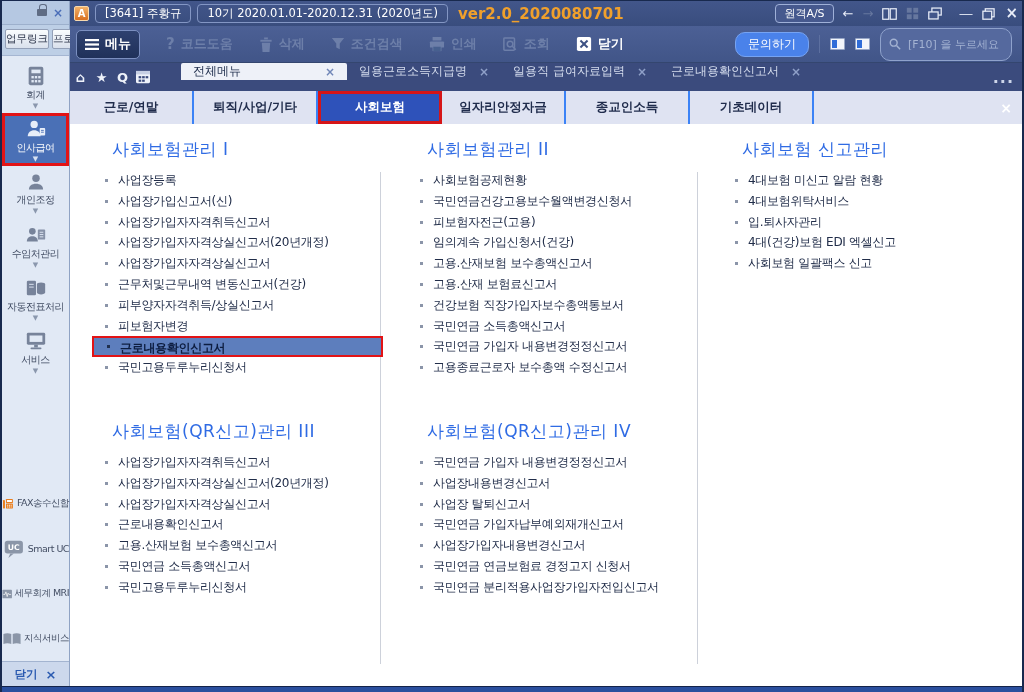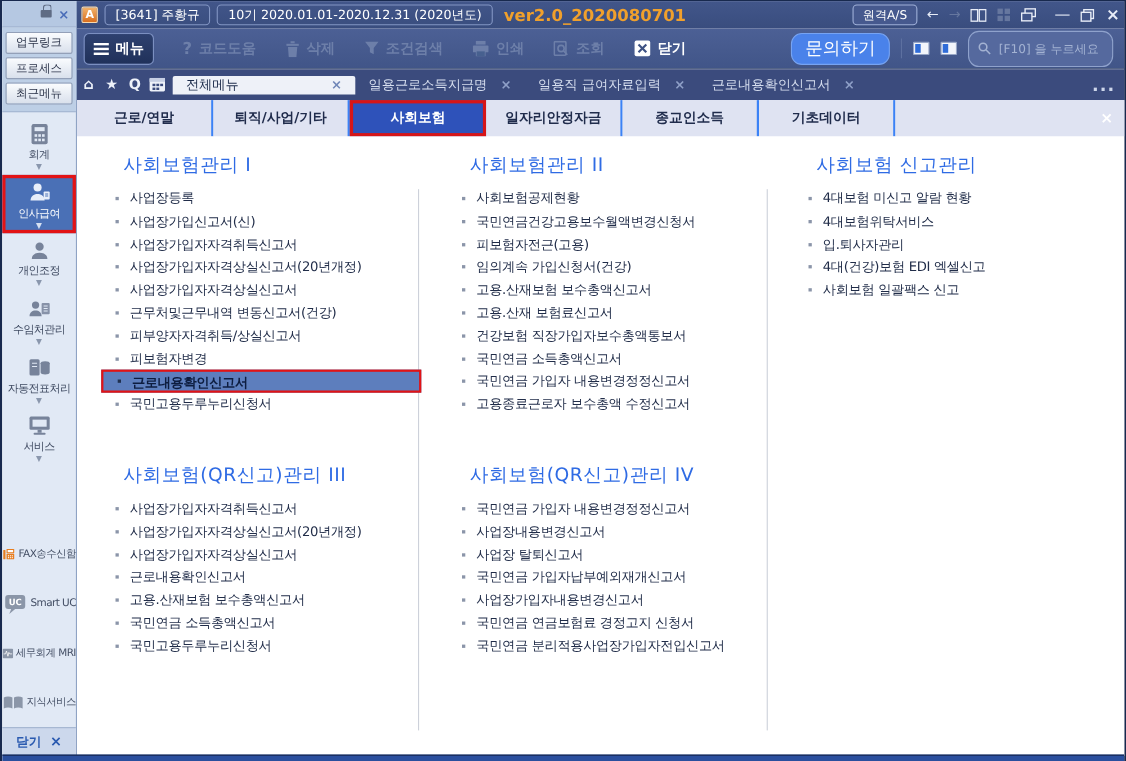--- a/index.html
+++ b/index.html
@@ -8,21 +8,21 @@
     font-family:"DejaVu Sans","Liberation Sans",sans-serif;overflow:hidden;
     border-left:2px solid #18294e;border-right:2px solid #18294e;border-top:1px solid #18294e;}
   .frame-bottom{position:absolute;left:0;right:0;bottom:0;height:6px;background:#2a4f9e;border-top:1px solid #13234a;z-index:50;}
 
   
   .sidebar{position:absolute;left:0;top:0;width:68px;height:686px;background:#e1e9f5;display:flex;flex-direction:column;border-right:1px solid #8fa3c4;}
   .sidebar-head{height:24px;background:#b5c8e2;display:flex;align-items:center;justify-content:flex-end;gap:6px;padding:0 6px;border-bottom:1px solid #9db0cc;}
   .lock-body{width:10px;height:7px;background:#5f6c84;border-radius:1px;position:relative;}
   .lock-body:before{content:"";position:absolute;left:2px;top:-5px;width:6px;height:5px;border:1.5px solid #5f6c84;border-bottom:none;border-radius:3px 3px 0 0;}
   .side-x{color:#4a6db8;font-weight:bold;font-size:12px;line-height:1;cursor:default;}
-  .sidebar-btns{background:#bdcfe6;padding:4px 3px 6px;display:flex;flex-direction:column;gap:3px;border-bottom:1px solid #a5b6d2;}
+  .sidebar-btns{background:#bdcfe6;padding:4px 3px 6px;display:flex;flex-direction:row;gap:3px;border-bottom:1px solid #a5b6d2;}
   .sbtn{height:20px;background:linear-gradient(#fafcfe,#d9e0ec);border:1px solid #93a0b8;border-radius:2px;
     font-size:10.5px;color:#2a3248;display:flex;align-items:center;justify-content:center;white-space:nowrap;}
   .side-nav{display:flex;flex-direction:column;align-items:stretch;padding-top:4px;}
   .nav-item{height:53px;display:flex;flex-direction:column;align-items:center;justify-content:center;color:#77839a;gap:1px;}
   .nav-label{font-size:10px;color:#3f4a61;white-space:nowrap;letter-spacing:-0.5px;}
   .nav-caret{font-size:7px;color:#8a97ad;line-height:6px;}
   .nav-item.selected{background:#4a70b6;border:3px solid #e21315;color:#e8eef9;}
   .nav-item.selected .nav-label{color:#ffffff;}
   .nav-item.selected .nav-caret{color:#d7e1f2;}
   .side-lower{margin-top:auto;display:flex;flex-direction:column;}
@@ -48,21 +48,21 @@
   .win-ctl{display:flex;align-items:center;gap:10px;margin-left:8px;}
 
   .toolbar{height:37px;background:linear-gradient(#4c6095,#415588);border-bottom:1px solid #34466f;display:flex;align-items:center;padding:0 14px 0 6px;gap:26px;}
   .menu-btn{height:29px;min-width:62px;background:linear-gradient(#2e416f,#20315a);border:1px solid #7b8fc0;border-radius:5px;
     display:flex;align-items:center;justify-content:center;gap:6px;color:#fff;font-weight:bold;font-size:13px;padding:0 8px;}
   .tool-item{display:flex;align-items:center;gap:6px;font-size:13px;font-weight:bold;color:#6d7fa9;}
   .tool-item svg{display:block;}
   .tool-item.lit{color:#ffffff;}
   .q-ic{font-size:15px;font-weight:bold;}
   .toolbar-right{margin-left:auto;display:flex;align-items:center;gap:10px;}
-  .inquiry-btn{background:#4a82ea;border:1px solid #76a3f2;border-radius:10px;color:#fff;font-size:16px;padding:3px 12px;white-space:nowrap;}
+  .inquiry-btn{background:#4a82ea;border:1px solid #76a3f2;border-radius:10px;color:#fff;font-size:12px;padding:3px 12px;white-space:nowrap;}
   .vsep{width:1px;height:18px;background:#5d70a0;}
   .layout-ic{width:15px;height:12px;background:#f2f5fb;border:1px solid #97a6c6;border-radius:1px;position:relative;}
   .layout-ic:before{content:"";position:absolute;left:1px;top:1px;bottom:1px;width:5px;background:#2f6cd8;}
   .searchbox{width:132px;height:33px;background:#55699e;border:1px solid #8fa2cc;border-radius:10px;display:flex;align-items:center;padding:0 8px;gap:5px;}
   .searchbox input{flex:1;min-width:0;background:transparent;border:none;outline:none;color:#dce4f4;font-size:11px;font-family:inherit;}
   .searchbox input::placeholder{color:#a3b2d2;}
 
   .tabstrip{height:28px;background:#3b4b7d;display:flex;align-items:stretch;color:#d6deef;}
   .strip-icons{display:flex;align-items:center;gap:4px;padding:0 6px 0 2px;}
   .strip-ic{width:17px;height:17px;display:flex;align-items:center;justify-content:center;color:#eef2fa;font-size:13px;font-weight:bold;}
@@ -360,21 +360,21 @@
             <rect x="1" y="1" width="16" height="4" fill="#c6cfe4"></rect>
             <g fill="#3b4b7d">
               <rect x="4" y="7" width="3" height="2.5"></rect>
               <rect x="8" y="7" width="3" height="2.5"></rect>
               <rect x="12" y="7" width="3" height="2.5"></rect>
               <rect x="4" y="11" width="3" height="2.5"></rect>
               <rect x="8" y="11" width="3" height="2.5"></rect>
             </g>
           </svg>
       </div>
-      <div style="display:flex;align-items:center;">
+      <div style="display:flex;align-items:flex-start;margin-left:24px;">
 
           <div class="doc-tab active">
             <span>전체메뉴</span>
             <span class="tab-x">×</span>
           </div>
 
           <div class="doc-tab">
             <span>일용근로소득지급명</span>
             <span class="tab-x">×</span>
           </div>

